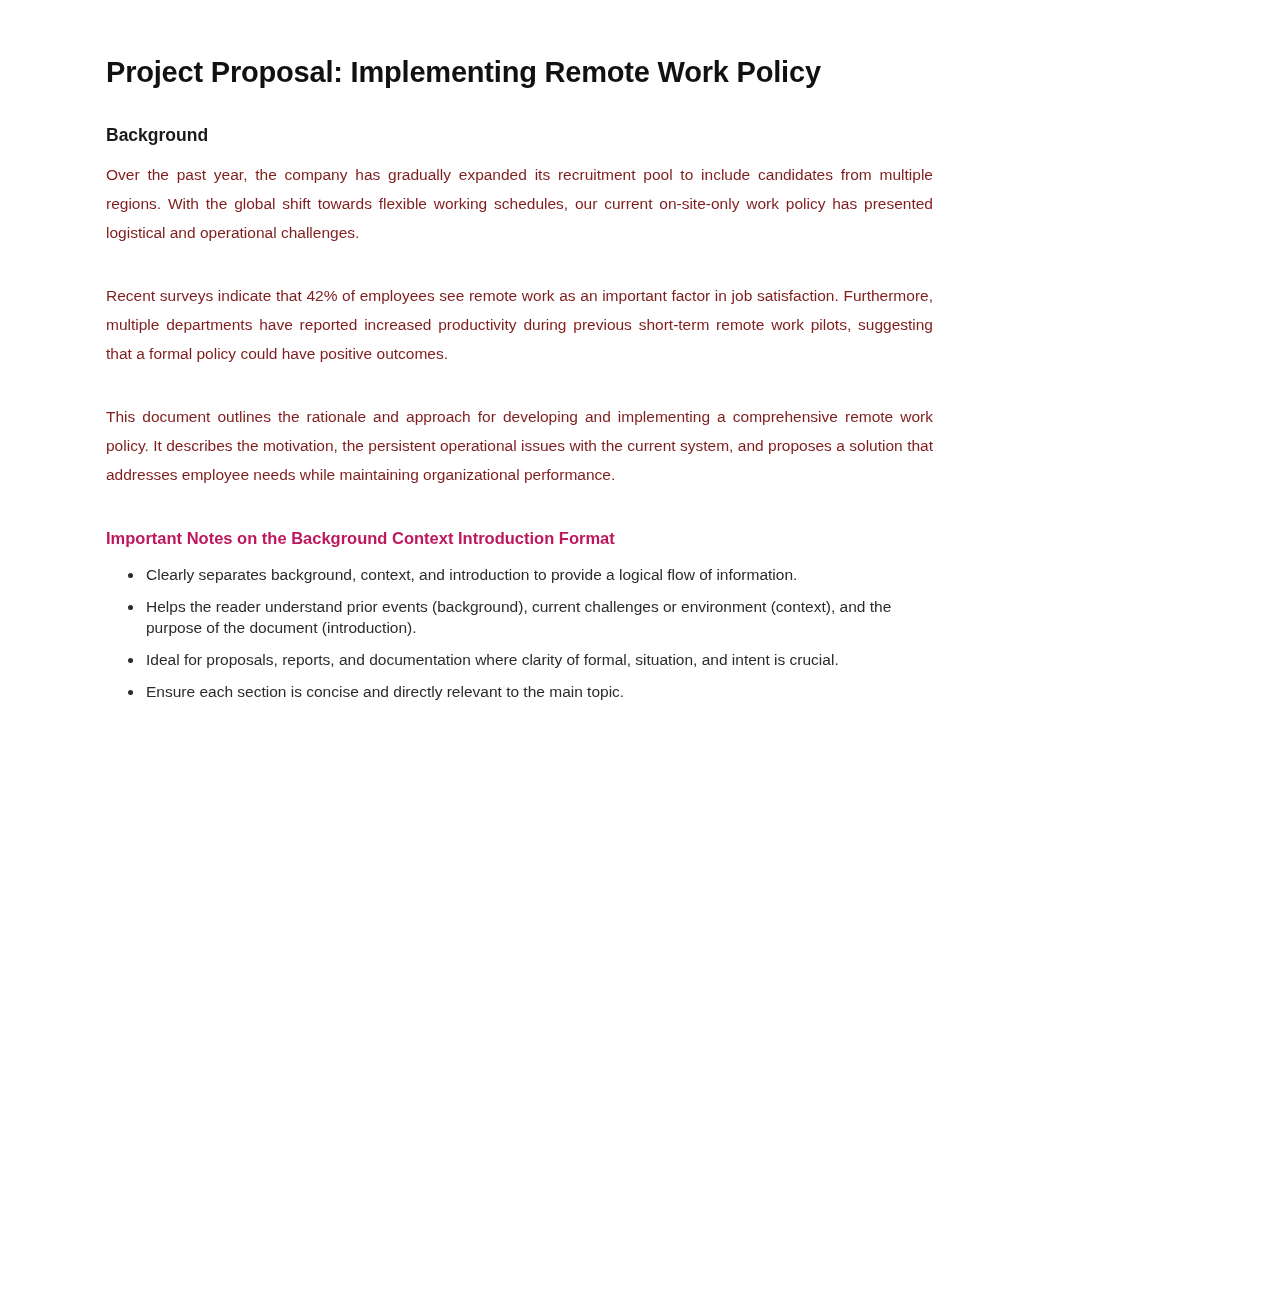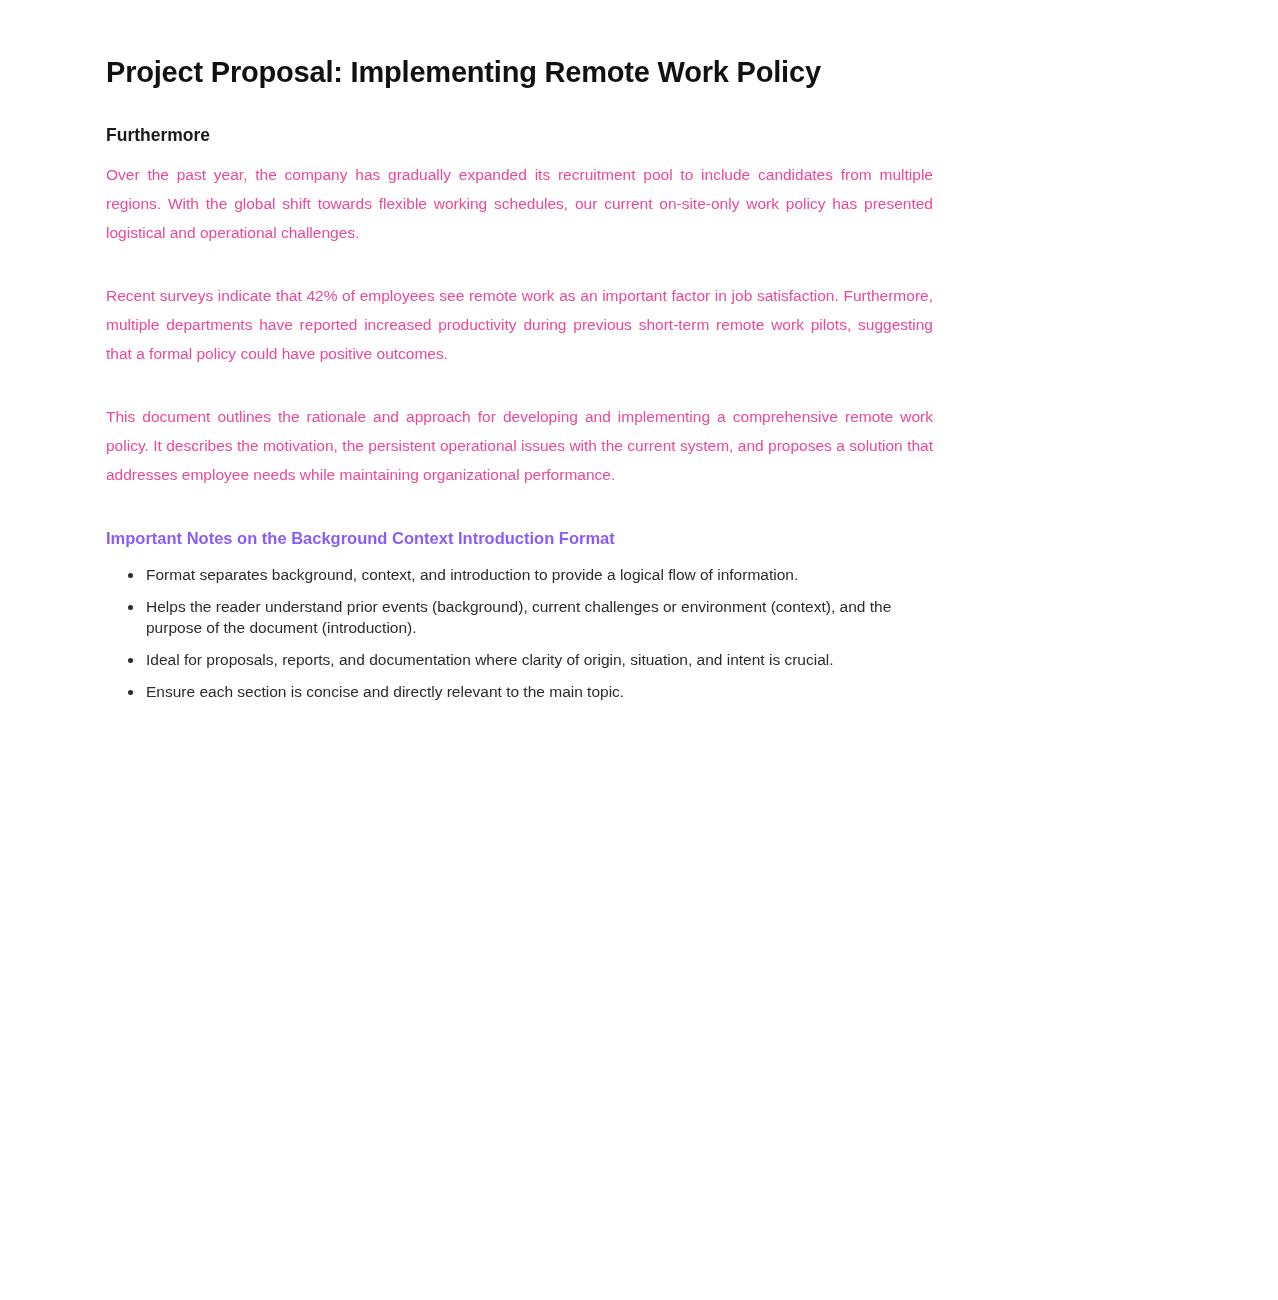--- a/index.html
+++ b/index.html
@@ -32,28 +32,28 @@
   .section-heading {
     font-size: 17.5px;
     font-weight: 700;
     color: #1a1a1a;
     margin-bottom: 14px;
   }
 
   .section-body {
     font-size: 15.5px;
     line-height: 29px;
-    color: #ec4899;
+    color: #7f1d1d;
     text-align: justify;
   }
 
   .notes-heading {
     font-size: 16.5px;
     font-weight: 700;
-    color: #8b5cf6;
+    color: #be185d;
     margin-top: 40px;
     margin-bottom: 16px;
   }
 
   ul.notes-list {
     list-style: disc;
     padding-left: 38px;
   }
 
   ul.notes-list li {
@@ -65,34 +65,34 @@
   }
 </style>
 </head>
 <body>
 
 <div class="page">
 
   <h1 class="doc-title">Project Proposal: Implementing Remote Work Policy</h1>
 
   <div class="section">
-    <h2 class="section-heading">Furthermore</h2>
+    <h2 class="section-heading">Background</h2>
     <p class="section-body">Over the past year, the company has gradually expanded its recruitment pool to include candidates from multiple regions. With the global shift towards flexible working schedules, our current on-site-only work policy has presented logistical and operational challenges.</p>
   </div>
 
   <div class="section">
     <p class="section-body">Recent surveys indicate that 42% of employees see remote work as an important factor in job satisfaction. Furthermore, multiple departments have reported increased productivity during previous short-term remote work pilots, suggesting that a formal policy could have positive outcomes.</p>
   </div>
 
   <div class="section">
     <p class="section-body">This document outlines the rationale and approach for developing and implementing a comprehensive remote work policy. It describes the motivation, the persistent operational issues with the current system, and proposes a solution that addresses employee needs while maintaining organizational performance.</p>
   </div>
 
   <h3 class="notes-heading">Important Notes on the Background Context Introduction Format</h3>
 
   <ul class="notes-list">
-    <li>Format separates background, context, and introduction to provide a logical flow of information.</li>
+    <li>Clearly separates background, context, and introduction to provide a logical flow of information.</li>
     <li>Helps the reader understand prior events (background), current challenges or environment (context), and the purpose of the document (introduction).</li>
-    <li>Ideal for proposals, reports, and documentation where clarity of origin, situation, and intent is crucial.</li>
+    <li>Ideal for proposals, reports, and documentation where clarity of formal, situation, and intent is crucial.</li>
     <li>Ensure each section is concise and directly relevant to the main topic.</li>
   </ul>
 
 </div>
 
 </body></html>

